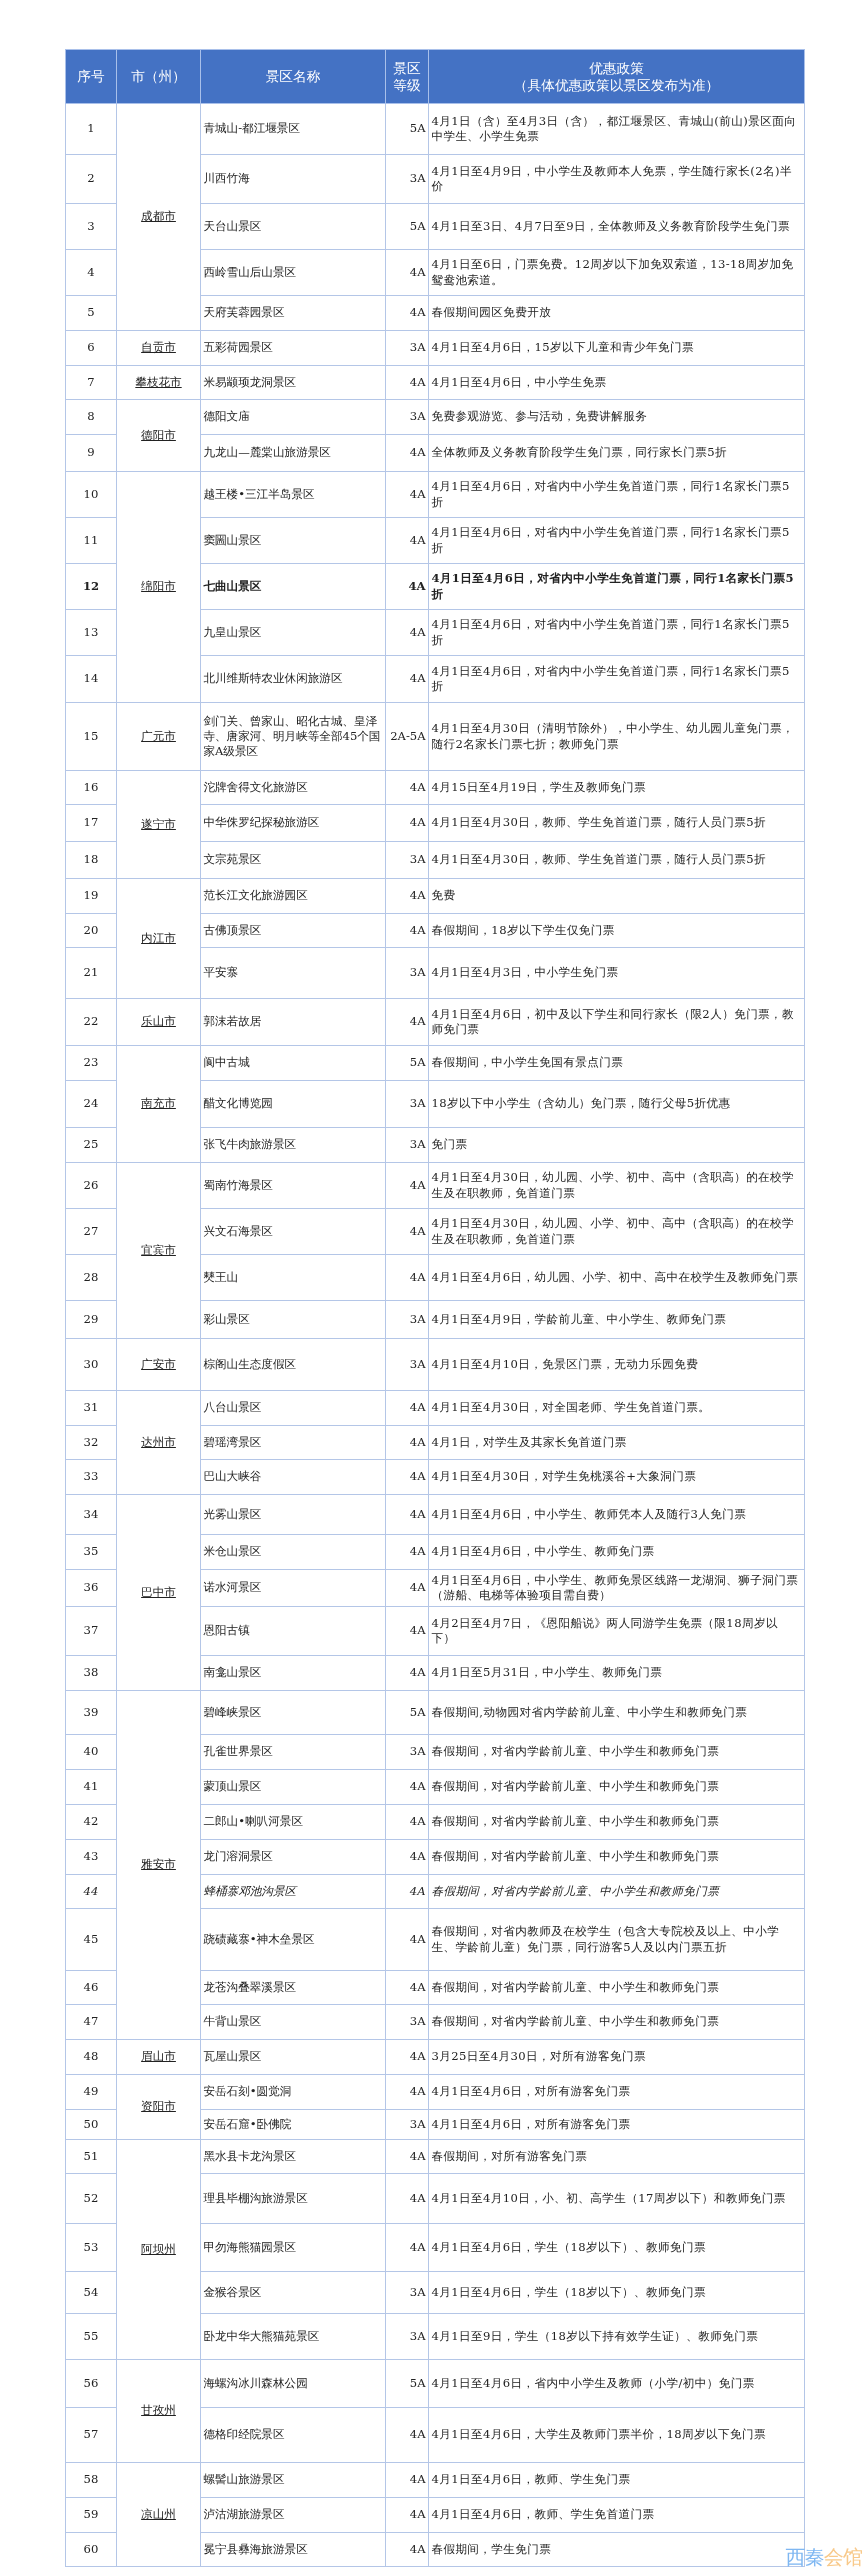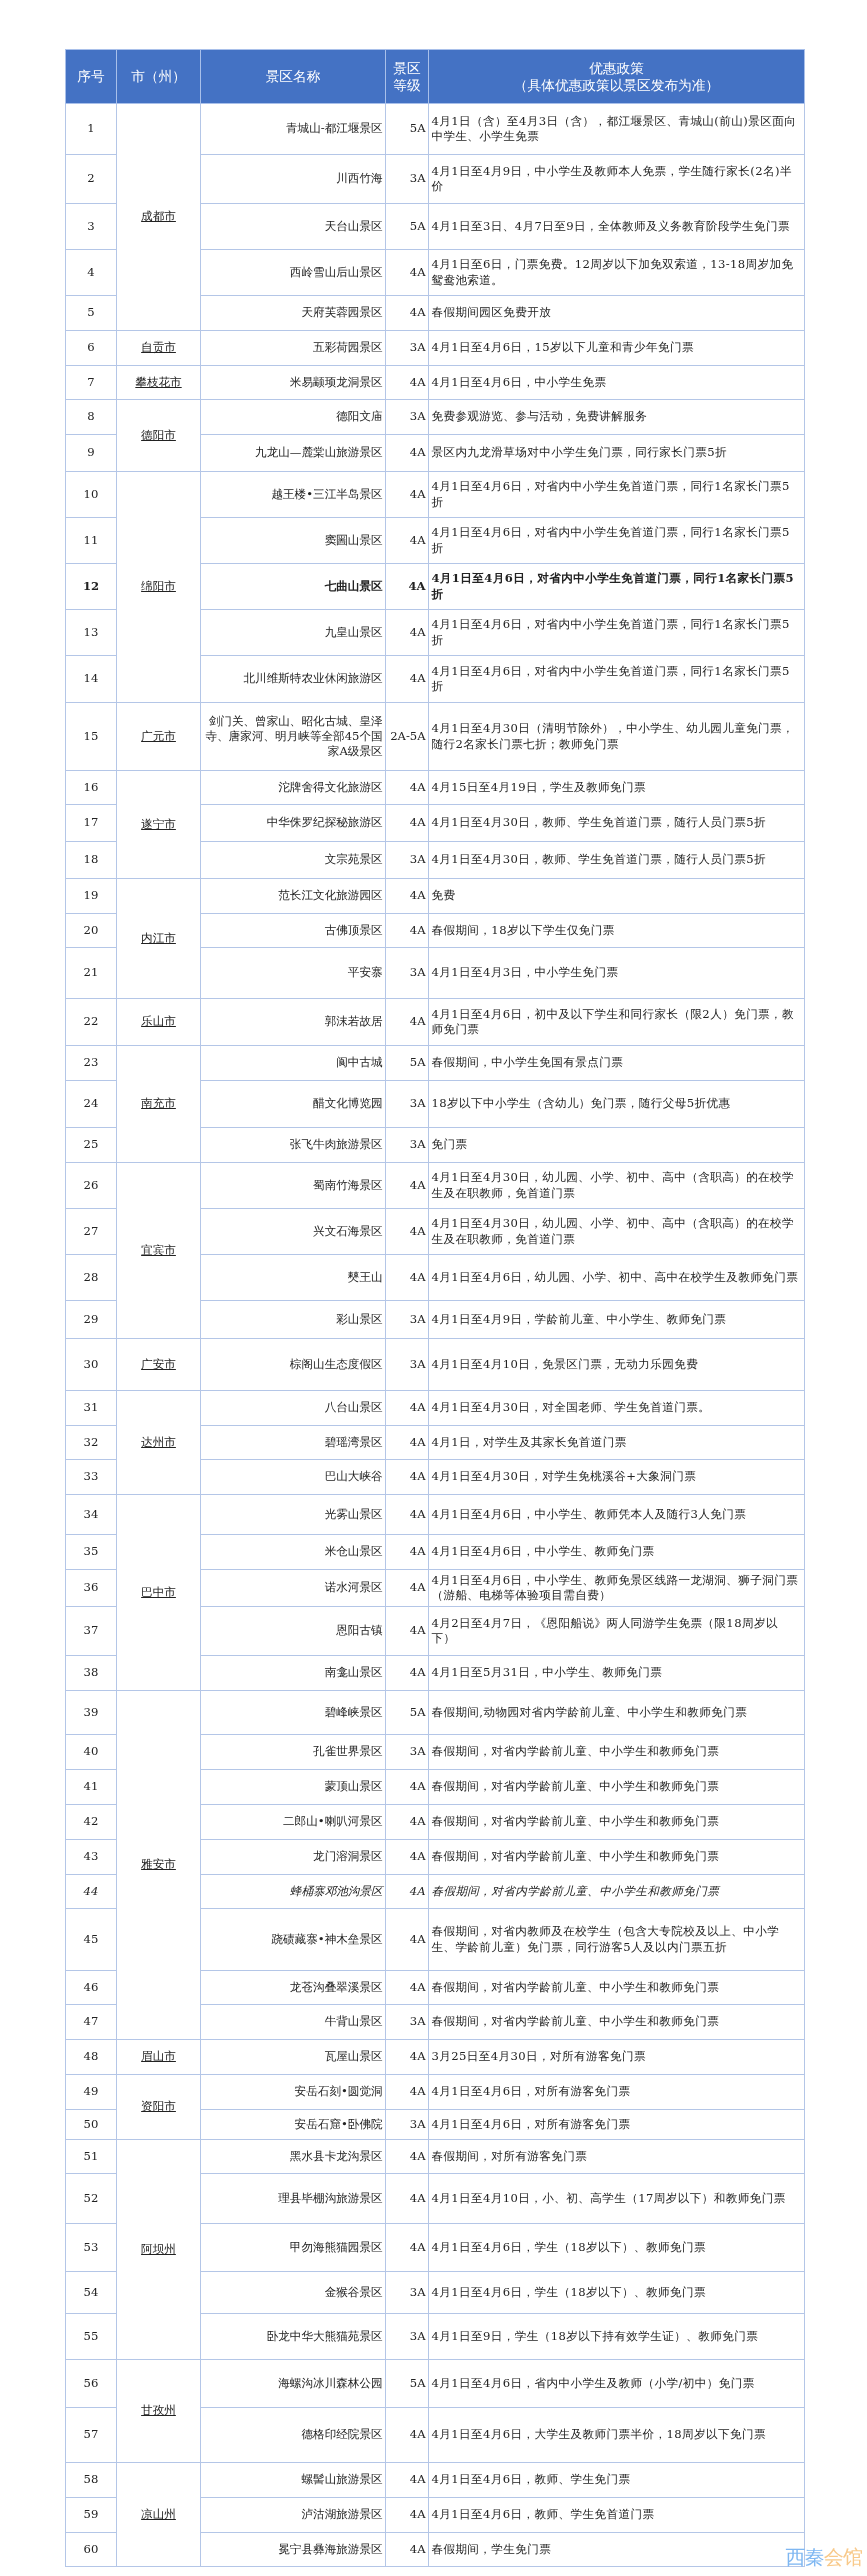--- a/index.html
+++ b/index.html
@@ -22,21 +22,21 @@
     font-family: "DejaVu Sans", sans-serif;
   }
   #policy-table td {
     border: 0.8px solid #B4C6E7; color: #222;
     font-family: "DejaVu Serif", "Liberation Serif", serif;
     font-size: 11.6px; line-height: 15.3px; padding: 0 2.4px;
     vertical-align: middle; box-sizing: border-box;
   }
   td.no { text-align: center; }
   td.city { text-align: center; text-decoration: underline; }
-  td.name { text-align: right; padding-left: 3.2px; }
+  td.name { text-align: left; padding-left: 3.2px; }
   td.level { text-align: right; padding-right: 3.2px; white-space: nowrap; }
   td.policy { text-align: left; letter-spacing: 0.4px; }
   #watermark {
     position: absolute; right: 4.8px; top: 2544px;
     font-family: "DejaVu Sans", sans-serif; font-weight: normal; font-size: 20px;
     letter-spacing: -0.8px;
   }
   #watermark .wm-a { color: #7FB7F2; }
   #watermark .wm-b { color: #F8C98A; }
 </style>
@@ -116,21 +116,21 @@
         <td class="no">8</td>
         <td class="city" rowspan="2">德阳市</td>
         <td class="name">德阳文庙</td>
         <td class="level">3A</td>
         <td class="policy">免费参观游览、参与活动，免费讲解服务</td>
       </tr>
       <tr style="height: 37px;">
         <td class="no">9</td>
         <td class="name">九龙山—麓棠山旅游景区</td>
         <td class="level">4A</td>
-        <td class="policy">景区内九龙滑草场对中小学生免门票，同行家长门票5折</td>
+        <td class="policy">全体教师及义务教育阶段学生免门票，同行家长门票5折</td>
       </tr>
       <tr style="height: 46px;">
         <td class="no">10</td>
         <td class="city" rowspan="5">绵阳市</td>
         <td class="name">越王楼•三江半岛景区</td>
         <td class="level">4A</td>
         <td class="policy">4月1日至4月6日，对省内中小学生免首道门票，同行1名家长门票5折</td>
       </tr>
       <tr style="height: 46px;">
         <td class="no">11</td>

